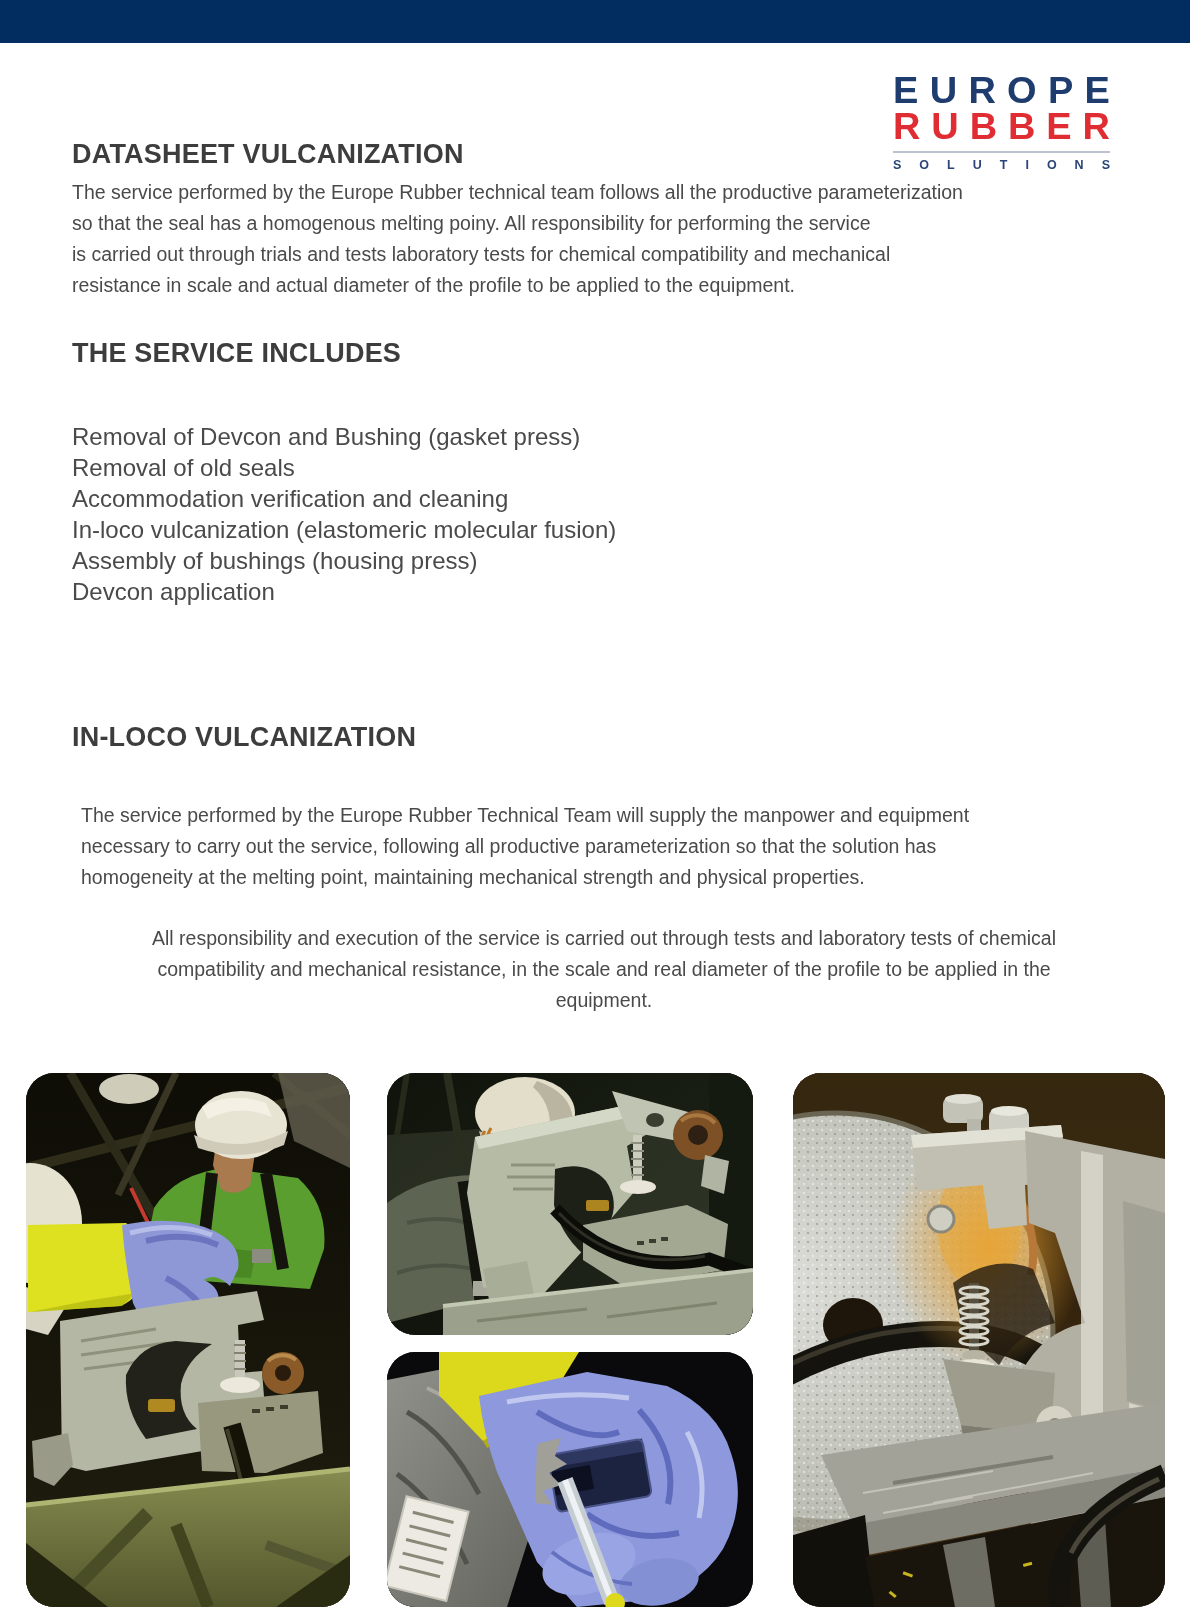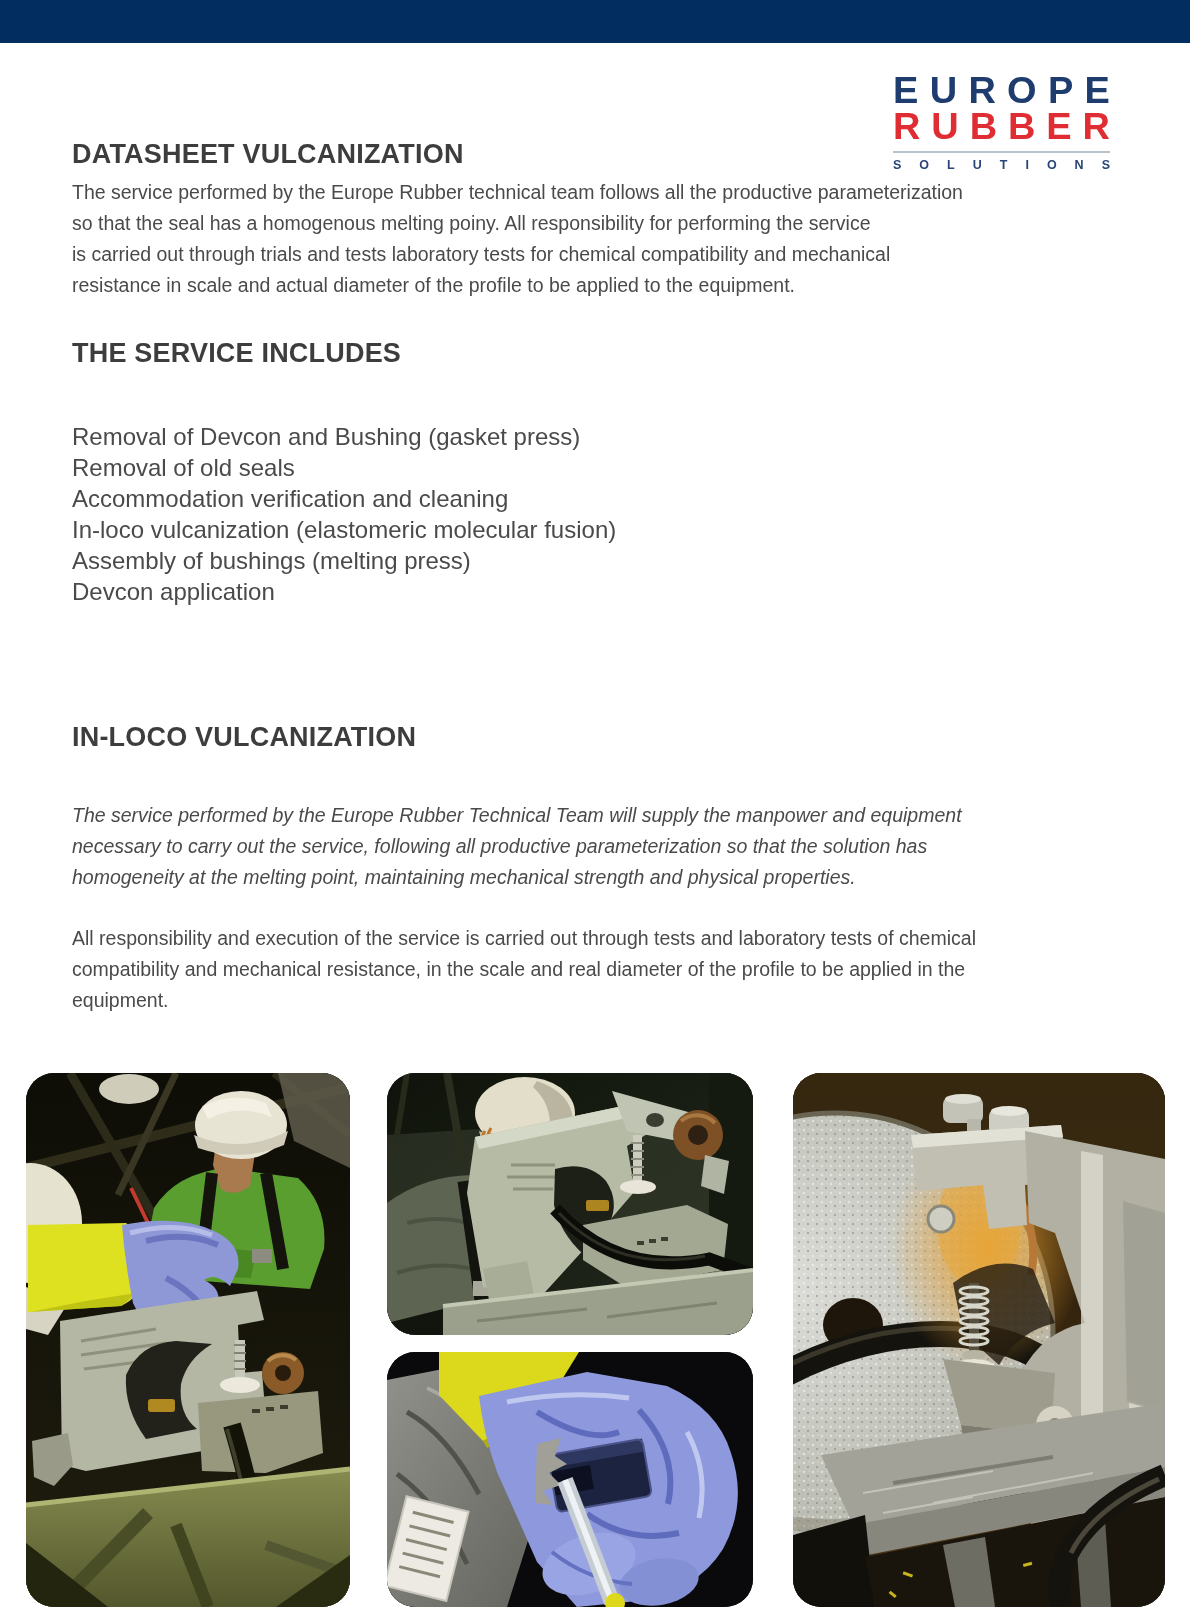--- a/index.html
+++ b/index.html
@@ -41,22 +41,22 @@
     position:absolute; left:72px;
     font-size:27px; font-weight:bold; color:#3d3d3d; letter-spacing:0.2px;
   }
   #h-service { top:338px; }
   .service-list {
     position:absolute; left:72px; top:421px;
     list-style:none;
   }
   .service-list li { font-size:24px; line-height:31px; color:#4a4a4a; }
   #h-inloco { top:722px; }
-  .inloco-p1 { position:absolute; left:72px; top:800px; width:1064px;font-style:italic; }
-  .inloco-p2 { position:absolute; left:72px; top:923px; width:1064px; }
+  .inloco-p1 { position:absolute; left:81px; top:800px; width:1064px; }
+  .inloco-p2 { position:absolute; left:72px; top:923px; width:1064px;text-align:center; }
   
   .photo {
     position:absolute; top:1073px; border-radius:28px; overflow:hidden;
     background:#111;
   }
   #photo-left      { left:26px;  width:324px; height:534px; }
   #photo-midtop    { left:387px; width:366px; height:262px; }
   #photo-midbottom { left:387px; top:1352px; width:366px; height:255px; }
   #photo-right     { left:793px; width:372px; height:534px; }
   .photo svg { display:block; width:100%; height:100%; }
@@ -102,21 +102,21 @@
 so that the seal has a homogenous melting poiny. All responsibility for performing the service
 is carried out through trials and tests laboratory tests for chemical compatibility and mechanical
 resistance in scale and actual diameter of the profile to be applied to the equipment.</p>
 
 <h2 class="heading" id="h-service">THE SERVICE INCLUDES</h2>
 <ul class="service-list">
   <li>Removal of Devcon and Bushing (gasket press)</li>
   <li>Removal of old seals</li>
   <li>Accommodation verification and cleaning</li>
   <li>In-loco vulcanization (elastomeric molecular fusion)</li>
-  <li>Assembly of bushings (melting press)</li>
+  <li>Assembly of bushings (housing press)</li>
   <li>Devcon application</li>
 </ul>
 
 <h2 class="heading" id="h-inloco">IN-LOCO VULCANIZATION</h2>
 <p class="body-text inloco-p1">The service performed by the Europe Rubber Technical Team will supply the manpower and equipment
 necessary to carry out the service, following all productive parameterization so that the solution has
 homogeneity at the melting point, maintaining mechanical strength and physical properties.</p>
 <p class="body-text inloco-p2">All responsibility and execution of the service is carried out through tests and laboratory tests of chemical
 compatibility and mechanical resistance, in the scale and real diameter of the profile to be applied in the
 equipment.</p>

